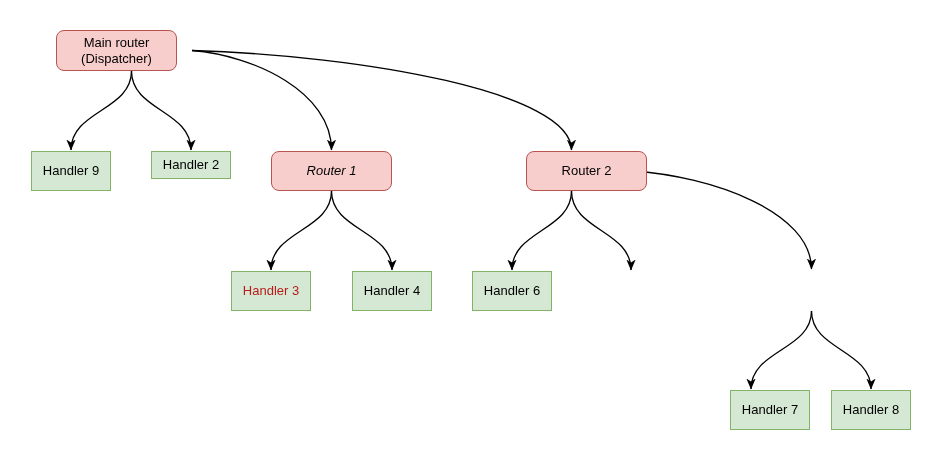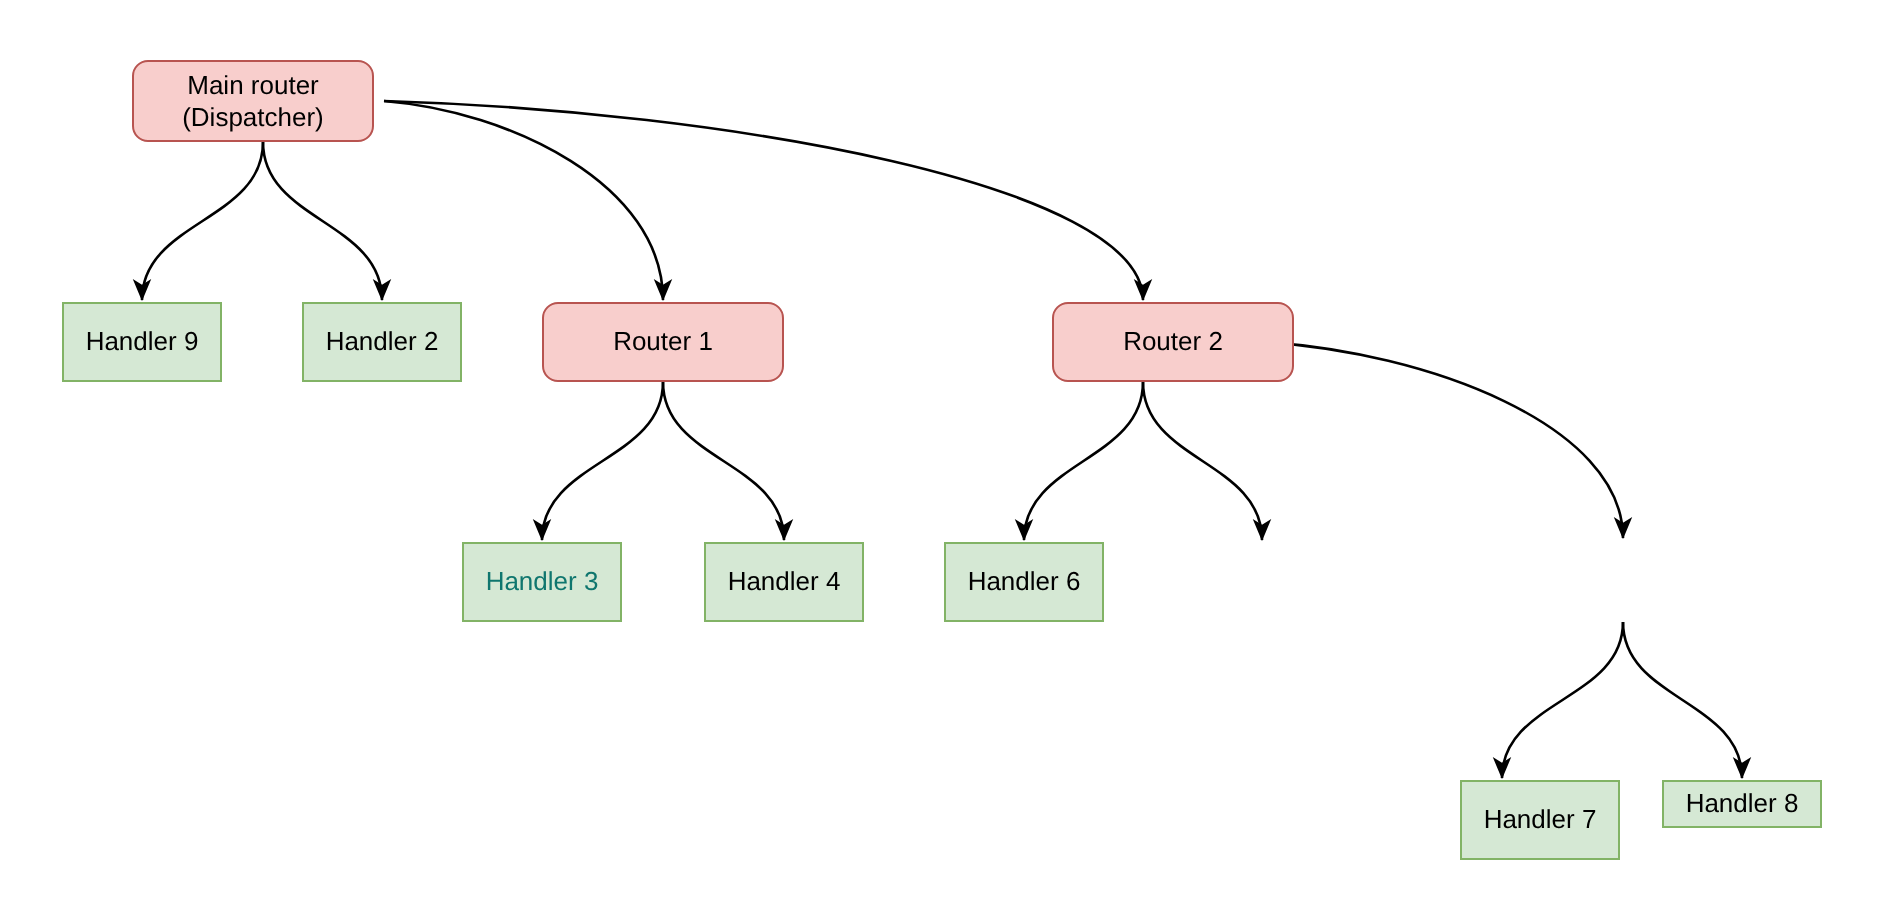--- a/index.html
+++ b/index.html
@@ -66,44 +66,44 @@
       <path d="M 192 50.5 C 362.775 55.5, 571.5 92.28999999999999, 571.5 150" class="edge" stroke="#000000" marker-end="url(#arrowhead)"></path>
       <path d="M 331.5 191 C 331.5 230.5, 271 230.5, 271 270" class="edge" stroke="#000000" marker-end="url(#arrowhead)"></path>
       <path d="M 331.5 191 C 331.5 230.5, 392 230.5, 392 270" class="edge" stroke="#000000" marker-end="url(#arrowhead)"></path>
       <path d="M 571.5 191 C 571.5 230.5, 512 230.5, 512 270" class="edge" stroke="#000000" marker-end="url(#arrowhead)"></path>
       <path d="M 571.5 191 C 571.5 230.5, 631 230.5, 631 270" class="edge" stroke="#000000" marker-end="url(#arrowhead)"></path>
       <path d="M 632 171 C 712.775 176, 811.5 212.16, 811.5 269" class="edge" stroke="#000000" marker-end="url(#arrowhead)"></path>
       <path d="M 811.5 311 C 811.5 350, 751 350, 751 389" class="edge" stroke="#000000" marker-end="url(#arrowhead)"></path>
       <path d="M 811.5 311 C 811.5 350, 871 350, 871 389" class="edge" stroke="#000000" marker-end="url(#arrowhead)"></path>
     </svg>
 
-<div class="node router" style="left: 66px; top: 30px; width: 121px; height: 41px; background: rgb(248, 206, 204); border-color: rgb(184, 84, 80); border-radius: 8px; color: rgb(0, 0, 0);">
+<div class="node router" style="left: 56px; top: 30px; width: 121px; height: 41px; background: rgb(248, 206, 204); border-color: rgb(184, 84, 80); border-radius: 8px; color: rgb(0, 0, 0);">
       <div class="node-label">Main router</div>
       <div class="node-label">(Dispatcher)</div>
     </div>
     <div class="node handler" style="left: 31px; top: 151px; width: 80px; height: 40px; background: rgb(213, 232, 212); border-color: rgb(130, 179, 102); border-radius: 0px; color: rgb(0, 0, 0);">
       <div class="node-label">Handler 9</div>
     </div>
-    <div class="node handler" style="left: 151px; top: 151px; width: 80px; height: 40px; background: rgb(213, 232, 212); border-color: rgb(130, 179, 102); border-radius: 0px; color: rgb(0, 0, 0);">
+    <div class="node handler" style="left: 151px; top: 151px; width: 80px; height: 28px; background: rgb(213, 232, 212); border-color: rgb(130, 179, 102); border-radius: 0px; color: rgb(0, 0, 0);">
       <div class="node-label">Handler 2</div>
     </div>
-    <div class="node router" style="left: 271px; top: 151px; width: 121px; height: 40px; background: rgb(248, 206, 204); border-color: rgb(184, 84, 80); border-radius: 8px; color: rgb(0, 0, 0);">
+    <div class="node router" style="left: 271px; top: 151px; width: 121px; height: 40px; background: rgb(248, 206, 204); border-color: rgb(184, 84, 80); border-radius: 8px; color: rgb(0, 0, 0); font-style: italic;">
       <div class="node-label">Router 1</div>
     </div>
     <div class="node router" style="left: 526px; top: 151px; width: 121px; height: 40px; background: rgb(248, 206, 204); border-color: rgb(184, 84, 80); border-radius: 8px; color: rgb(0, 0, 0);">
       <div class="node-label">Router 2</div>
     </div>
-    <div class="node handler" style="left: 231px; top: 271px; width: 80px; height: 40px; background: rgb(213, 232, 212); border-color: rgb(130, 179, 102); border-radius: 0px; color: #0f766e;">
+    <div class="node handler" style="left: 231px; top: 271px; width: 80px; height: 40px; background: rgb(213, 232, 212); border-color: rgb(130, 179, 102); border-radius: 0px; color: #b91c1c;">
       <div class="node-label">Handler 3</div>
     </div>
     <div class="node handler" style="left: 352px; top: 271px; width: 80px; height: 40px; background: rgb(213, 232, 212); border-color: rgb(130, 179, 102); border-radius: 0px; color: rgb(0, 0, 0);">
       <div class="node-label">Handler 4</div>
     </div>
     <div class="node handler" style="left: 472px; top: 271px; width: 80px; height: 40px; background: rgb(213, 232, 212); border-color: rgb(130, 179, 102); border-radius: 0px; color: rgb(0, 0, 0);">
       <div class="node-label">Handler 6</div>
     </div>
     <div class="node handler" style="left: 730px; top: 390px; width: 80px; height: 40px; background: rgb(213, 232, 212); border-color: rgb(130, 179, 102); border-radius: 0px; color: rgb(0, 0, 0);">
       <div class="node-label">Handler 7</div>
     </div>
-    <div class="node handler" style="left: 831px; top: 390px; width: 80px; height: 24px; background: rgb(213, 232, 212); border-color: rgb(130, 179, 102); border-radius: 0px; color: rgb(0, 0, 0);">
+    <div class="node handler" style="left: 831px; top: 390px; width: 80px; height: 40px; background: rgb(213, 232, 212); border-color: rgb(130, 179, 102); border-radius: 0px; color: rgb(0, 0, 0);">
       <div class="node-label">Handler 8</div>
     </div>
   </div>
 
 </body></html>

